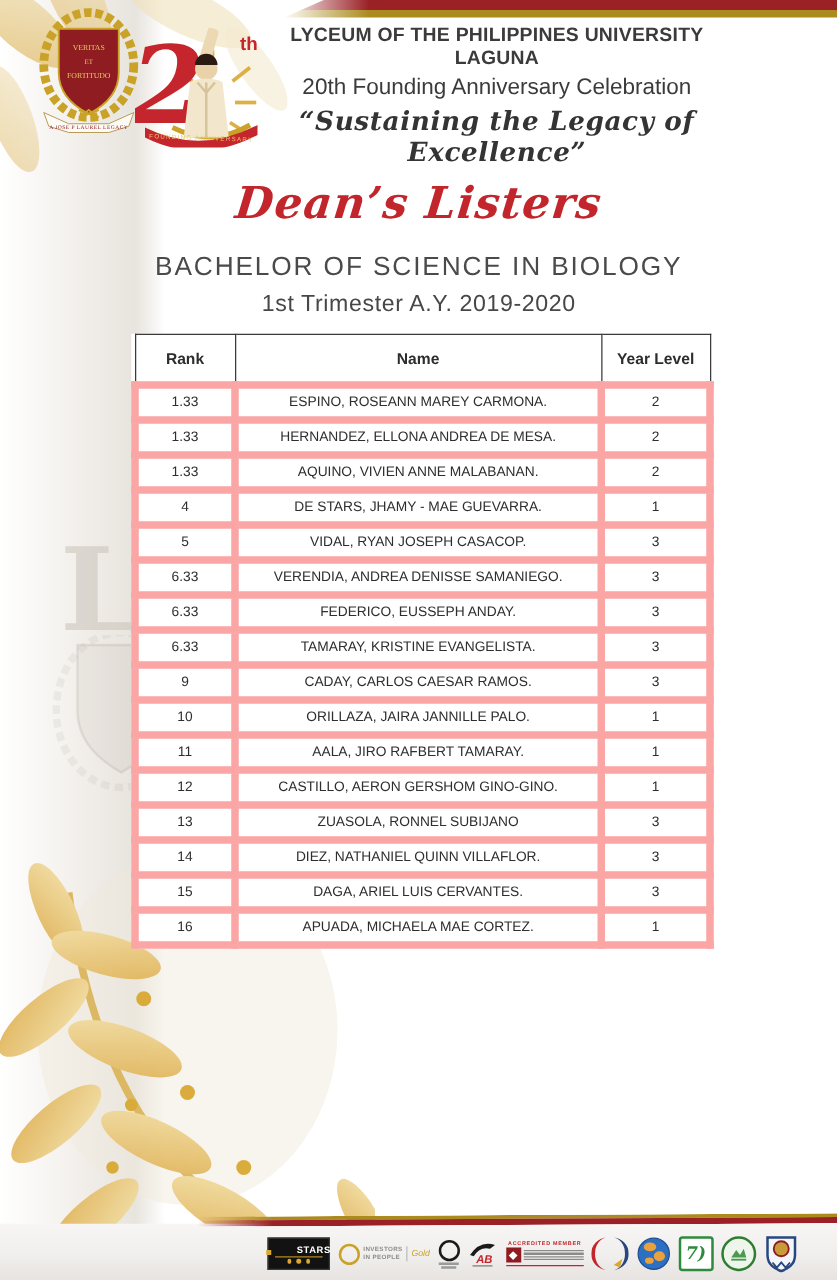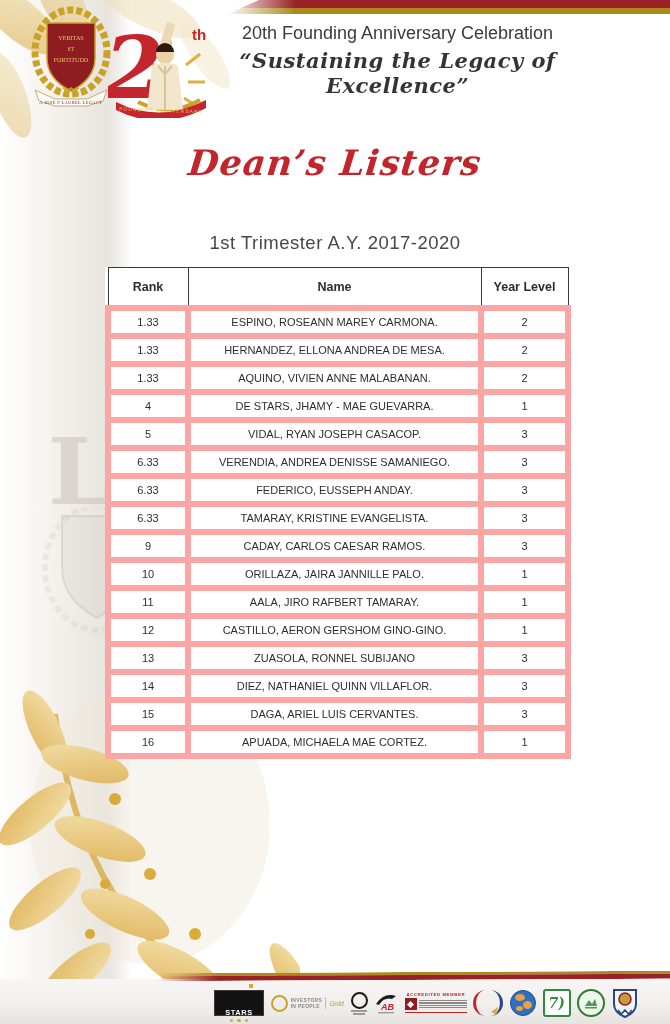--- a/index.html
+++ b/index.html
@@ -61,21 +61,21 @@
     -webkit-mask-image:linear-gradient(90deg,transparent 0,#000 60px);
             mask-image:linear-gradient(90deg,transparent 0,#000 60px);}
   .footer-line .gold{height:3px;background:#ab8b1e;}
   .footer-line .maroon{height:5px;background:#9a2227;}
   .footer-logos{position:absolute;left:214px;top:986px;width:424px;height:34px;z-index:3;
     display:flex;align-items:center;justify-content:space-between;}
 
   
   .logo-stars{width:48px;height:24px;background:#121212;color:#fff;display:flex;
     flex-direction:column;align-items:center;justify-content:center;border:1px solid #3a3a3a;}
-  .logo-stars .row{display:flex;align-items:flex-end;gap:20px;flex-direction:column;}
+  .logo-stars .row{display:flex;align-items:flex-end;gap:20px;}
   .logo-stars .sq{width:4px;height:4px;background:#d9a832;}
   .logo-stars .txt{font-size:7.5px;font-weight:bold;letter-spacing:.5px;}
   .logo-stars .bar{width:38px;height:1px;background:#b4871e;margin:1px 0;}
   .logo-stars .dots{display:flex;gap:4px;}
   .logo-stars .dot{width:3.5px;height:3.5px;border-radius:50%;background:#d9a832;}
 
   .logo-iip{display:flex;align-items:center;gap:3px;}
   .logo-iip .ring{width:13px;height:13px;border-radius:50%;border:2.5px solid #c9a227;}
   .logo-iip .lines{font-size:5px;line-height:6px;color:#8b8b8b;font-weight:bold;letter-spacing:.3px;}
   .logo-iip .sep{width:1px;height:12px;background:#bbb;}
@@ -174,26 +174,28 @@
       <path d="M44 56 C48 52 66 52 70 56 L75 100 L39 100 Z" fill="#f2e7cd"></path>
       <path d="M57 56 v44" stroke="#d8c49a" stroke-width="2"></path>
       <path d="M50 56 l7 8 l7 -8" fill="none" stroke="#d8c49a" stroke-width="2"></path>
     </g>
     <text x="84" y="30" font-size="15" fill="#c5252c" font-weight="bold">th</text>
     <path d="M8 92 Q 52 114 98 90 L98 98 Q 52 122 8 100 Z" fill="#c5252c"></path>
     <text x="53" y="102" text-anchor="middle" font-size="5" fill="#e6c766" letter-spacing="1" transform="rotate(2 53 102)">FOUNDING ANNIVERSARY</text>
   </svg>
 
   <div class="header-text">
+    <div class="hdr-university">LYCEUM OF THE PHILIPPINES UNIVERSITY LAGUNA</div>
     <div class="hdr-anniversary">20th Founding Anniversary Celebration</div>
     <div class="hdr-motto">“Sustaining the Legacy of Excellence”</div>
   </div>
 
   <div class="script-title">Dean’s Listers</div>
-  <div class="term-title">1st Trimester A.Y. 2017-2020</div>
+  <div class="program-title">BACHELOR OF SCIENCE IN BIOLOGY</div>
+  <div class="term-title">1st Trimester A.Y. 2019-2020</div>
 
   <table class="dean-table">
     <colgroup>
         <col class="col-rank">
         <col class="col-name">
         <col class="col-year">
       </colgroup>
     <thead>
       <tr>
         <th>Rank</th>

